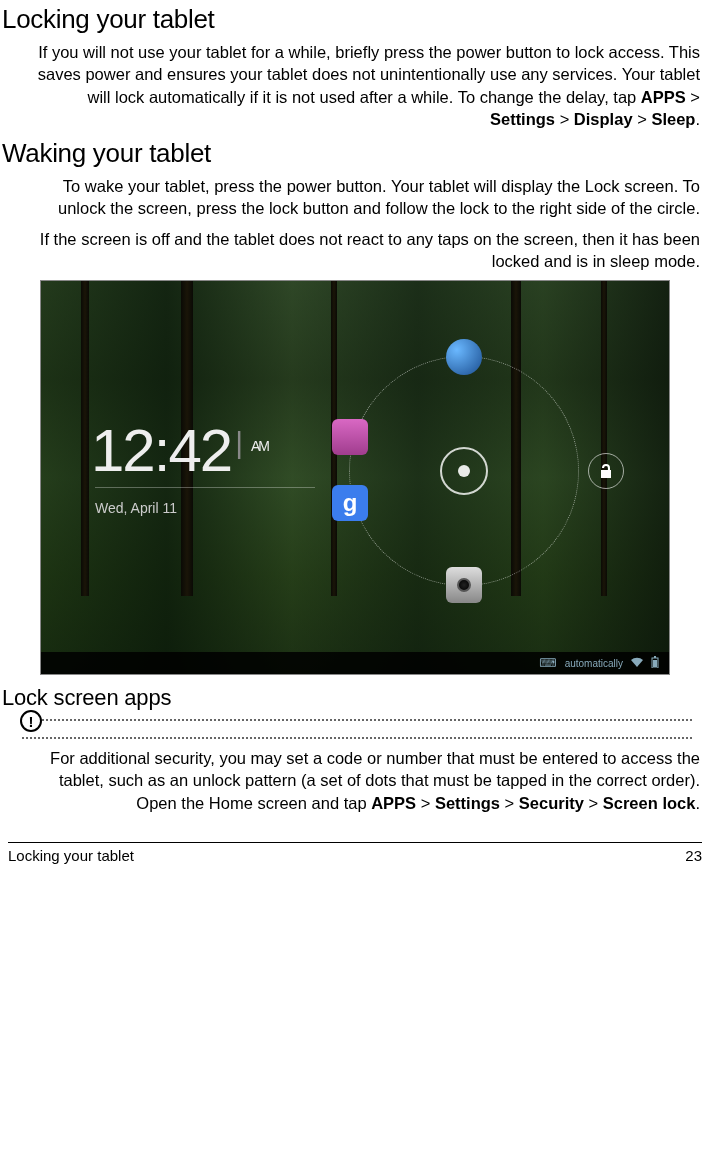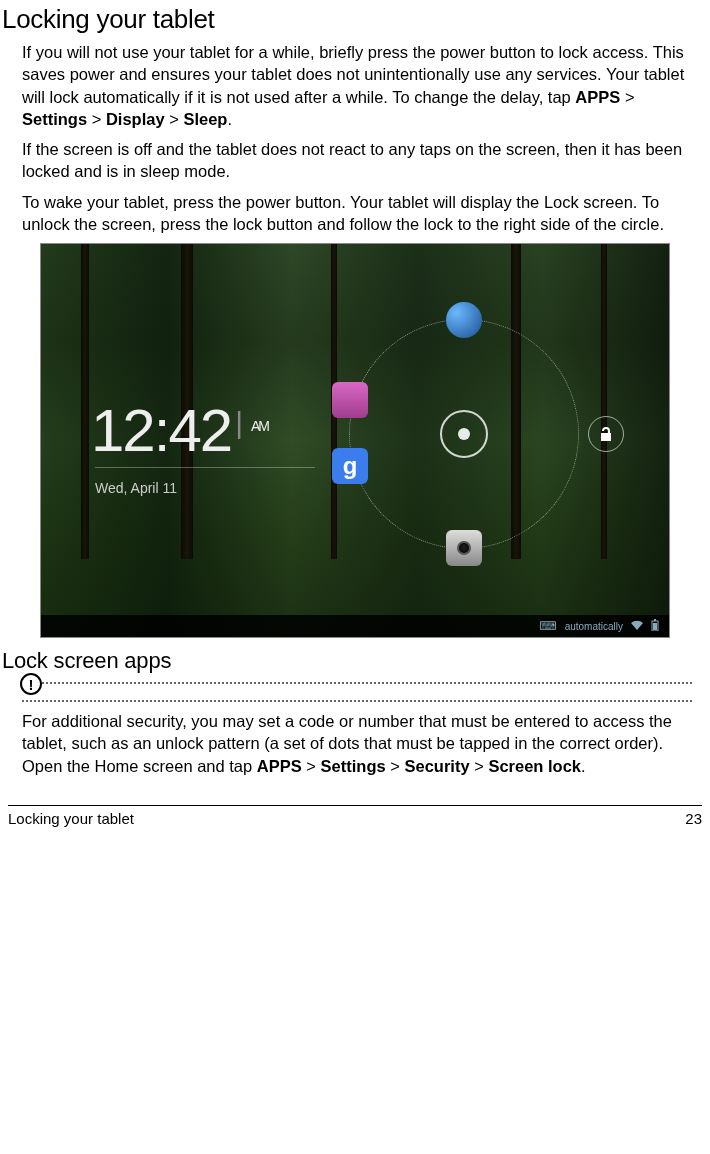--- a/index.html
+++ b/index.html
@@ -21,20 +21,21 @@
   }
   h3.subsection-title {
     font-size: 22px;
     font-weight: 400;
     margin: 10px 0 6px 2px;
     letter-spacing: -0.2px;
   }
   p.body-text {
     margin: 6px 10px 8px 22px;
     line-height: 1.35;
+    text-align: right;
   }
   .bold { font-weight: 700; }
   .screenshot-container {
     margin: 6px 20px 10px 40px;
     width: 630px;
     height: 395px;
     border: 1px solid #888;
     background: linear-gradient(to bottom, #1a2818 0%, #0d1a0d 30%, #2a4020 50%, #1a3015 70%, #0a1508 100%);
     position: relative;
     overflow: hidden;
@@ -49,21 +50,21 @@
   .tree-trunk {
     position: absolute;
     width: 8px;
     background: linear-gradient(to right, #0a0a05, #1a1508, #0a0a05);
     top: 0;
     bottom: 20%;
   }
   .clock-block {
     position: absolute;
     left: 50px;
-    top: 152px;
+    top: 135px;
     color: #eee;
     font-weight: 300;
   }
   .clock-time {
     font-size: 60px;
     letter-spacing: -2px;
   }
   .clock-ampm {
     font-size: 14px;
     vertical-align: 20px;
@@ -185,22 +186,23 @@
 </head>
 <body>
 
 <div class="page">
 
   <h2 class="section-title">Locking your tablet</h2>
   <p class="body-text">
     <span>If you will not use your tablet for a while, briefly press the power button to lock access. This saves power and ensures your tablet does not unintentionally use any services. Your tablet will lock automatically if it is not used after a while. To change the delay, tap </span><span class="bold">APPS</span><span> &gt; </span><span class="bold">Settings</span><span> &gt; </span><span class="bold">Display</span><span> &gt; </span><span class="bold">Sleep</span><span>.</span>
   </p>
 
+  <h2 class="section-title">Waking your tablet</h2>
+  <p class="body-text">To wake your tablet, press the power button. Your tablet will display the Lock screen. To unlock the screen, press the lock button and follow the lock to the right side of the circle.</p>
   <p class="body-text">If the screen is off and the tablet does not react to any taps on the screen, then it has been locked and is in sleep mode.</p>
-  <p class="body-text">To wake your tablet, press the power button. Your tablet will display the Lock screen. To unlock the screen, press the lock button and follow the lock to the right side of the circle.</p>
 
   <div class="screenshot-container">
     <div class="forest-bg"></div>
     <div class="tree-trunk" style="left:40px"></div>
     <div class="tree-trunk" style="left:140px;width:12px"></div>
     <div class="tree-trunk" style="left:290px;width:6px"></div>
     <div class="tree-trunk" style="left:470px;width:10px"></div>
     <div class="tree-trunk" style="left:560px;width:6px"></div>
 
     <div class="clock-block">

